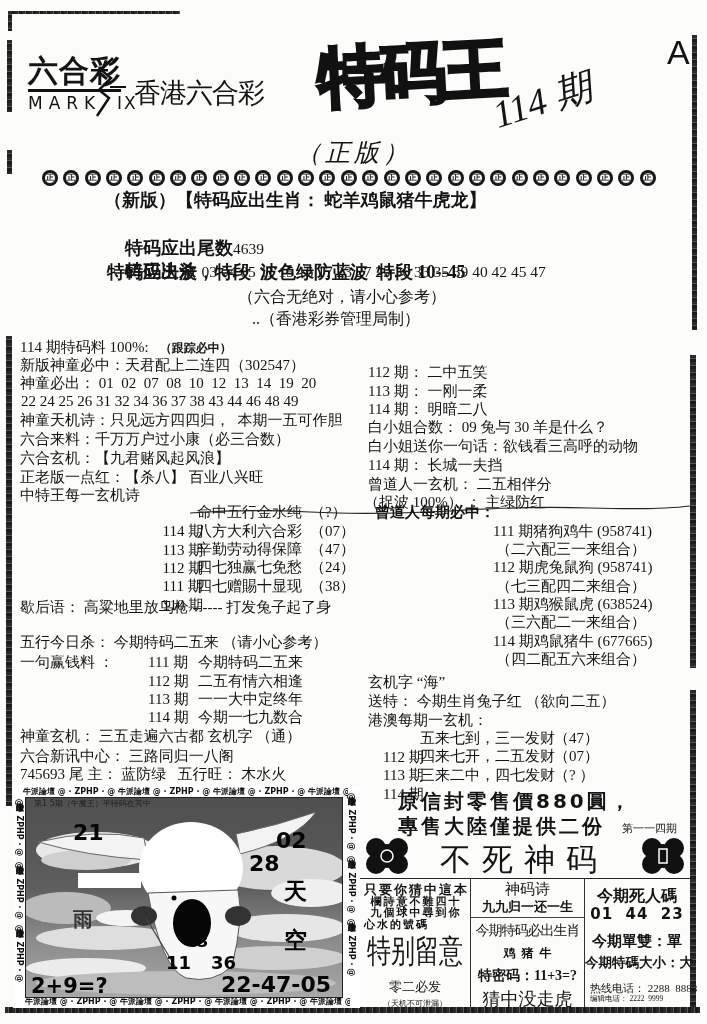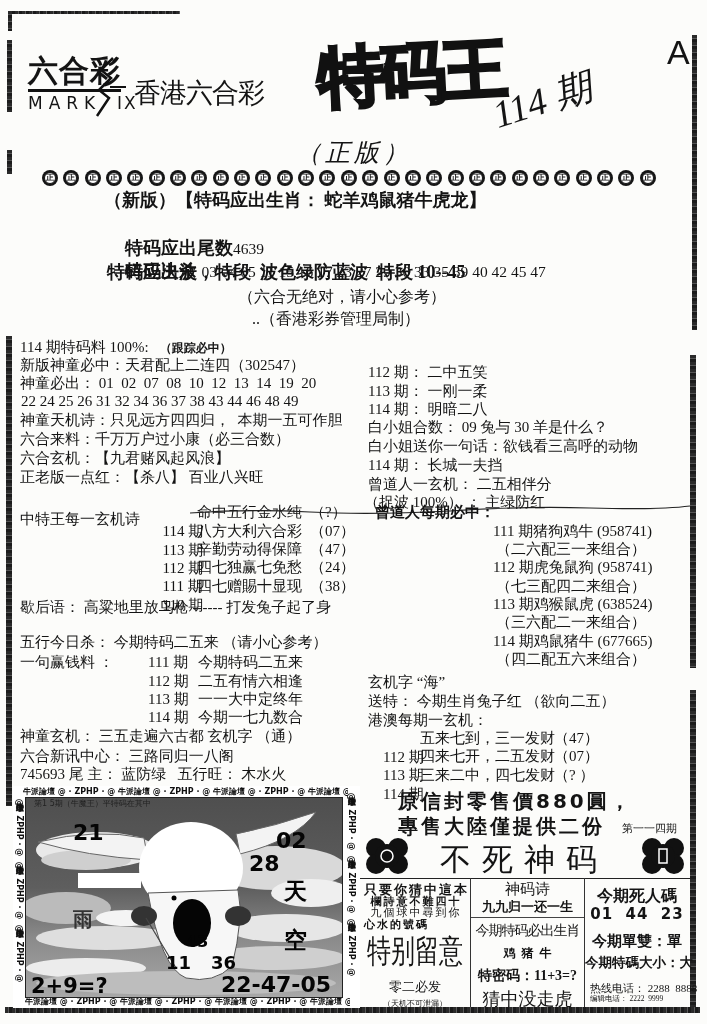--- a/index.html
+++ b/index.html
@@ -170,21 +170,21 @@
   <div class="ab note" style="left:252px;top:309px;">..（香港彩券管理局制）</div>
 
   <div class="ab col" style="left:20px;top:338px;"><span>114 期特码料 100%:   </span><span class="small-note">（跟踪必中）</span></div>
   <div class="ab col" style="left:20px;top:356px;">新版神童必中：天君配上二连四（302547）</div>
   <div class="ab col" style="left:20px;top:374px;">神童必出： 01  02  07  08  10  12  13  14  19  20</div>
   <div class="ab col" style="left:21px;top:392px;">22 24 25 26 31 32 34 36 37 38 43 44 46 48 49</div>
   <div class="ab col" style="left:20px;top:411px;">神童天机诗：只见远方四四归，  本期一五可作胆</div>
   <div class="ab col" style="left:20px;top:430px;">六合来料：千万万户过小康（必三合数）</div>
   <div class="ab col" style="left:20px;top:449px;">六合玄机：【九君赌风起风浪】</div>
   <div class="ab col" style="left:20px;top:468px;">正老版一点红：【杀八】 百业八兴旺</div>
-  <div class="ab col" style="left:20px;top:486px;margin-top:24px;">中特王每一玄机诗</div>
+  <div class="ab col" style="left:20px;top:486px;">中特王每一玄机诗</div>
 
   <div>
     <div class="ab col" style="left:140px;top:503px;">
       <span>114 期</span>
       <span class="ab" style="left:57px;top:0;">命中五行金水纯</span>
       <span class="ab" style="left:170px;top:0;">（?）</span>
     </div>
     <div class="ab col" style="left:140px;top:522px;">
       <span>113 期</span>
       <span class="ab" style="left:57px;top:0;">八方大利六合彩</span>
@@ -336,21 +336,21 @@
     <rect x="19" y="11" width="8" height="14" fill="none" stroke="#fff" stroke-width="1.5"></rect>
   </svg>
 
   <div class="ab box" style="left:360px;top:878px;width:330px;height:130px;"></div>
   <div class="ab vline" style="left:470px;top:878px;height:129px;"></div>
   <div class="ab vline" style="left:584px;top:878px;height:129px;"></div>
 
   <div class="ab" style="left:364px;top:884px;width:104px;">
     <div class="ctr" style="font-size:13px;line-height:11.5px;letter-spacing:2px;font-weight:bold;">只要你猜中這本</div>
     <div class="ctr" style="font-size:11px;line-height:11.5px;letter-spacing:2px;font-weight:bold;">欄詩意不難四十</div>
-    <div class="ctr" style="font-size:11px;line-height:11.5px;letter-spacing:2px;font-weight:normal;">九個球中尋到你</div>
+    <div class="ctr" style="font-size:11px;line-height:11.5px;letter-spacing:2px;font-weight:bold;">九個球中尋到你</div>
     <div style="font-size:11px;line-height:11.5px;letter-spacing:2px;font-weight:bold;white-space:pre;">心水的號碼</div>
   </div>
   <div class="ab ctr" style="left:362px;top:934px;width:106px;font-size:24px;line-height:26px;transform:scaleY(1.35);transform-origin:top;font-family:'DejaVu Sans',sans-serif;font-weight:200;">特别留意</div>
   <div class="ab ctr" style="left:362px;top:978px;width:106px;font-size:13px;">零二必发</div>
   <div class="ab ctr" style="left:362px;top:998px;width:106px;font-size:8px;">（天机不可泄漏）</div>
 
   <div class="ab ctr" style="left:471px;top:881px;width:113px;font-size:15px;line-height:16px;">神码诗</div>
   <div class="ab ctr" style="left:471px;top:899px;width:113px;font-size:13px;line-height:15px;font-weight:bold;">九九归一还一生</div>
   <div class="ab" style="left:471px;top:917px;width:113px;height:1px;background:#444;"></div>
   <div class="ab ctr" style="left:471px;top:923px;width:113px;font-size:14px;line-height:16px;letter-spacing:-1px;">今期特码必出生肖</div>

